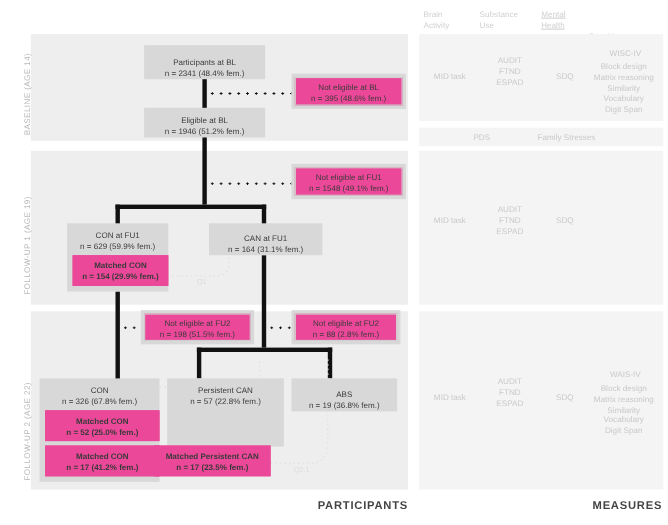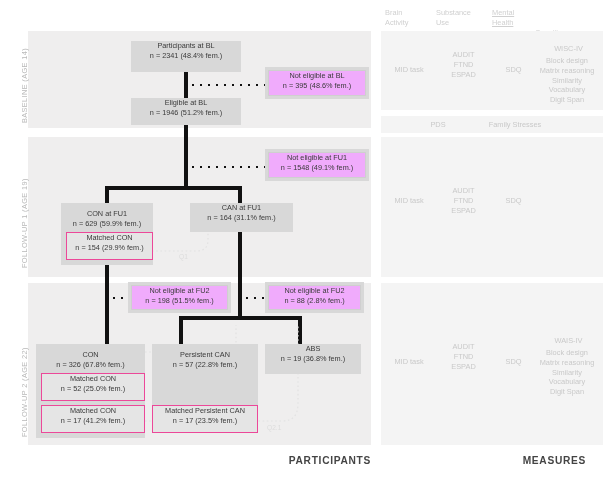--- a/index.html
+++ b/index.html
@@ -10,27 +10,27 @@
   
   .panel{position:absolute;background:#efeeee;}
   .mpanel{position:absolute;background:#f4f4f4;}
 
   
   .sidelab{position:absolute;color:#b9b9b9;font-size:7.4px;letter-spacing:.35px;
            white-space:nowrap;transform-origin:0 0;transform:rotate(-90deg);}
 
   
   .box{position:absolute;box-sizing:border-box;display:flex;flex-direction:column;
-       align-items:center;justify-content:flex-start;text-align:center;
+       align-items:center;justify-content:flex-end;text-align:center;
        color:#3a3a3a;font-size:7.3px;line-height:10.2px;}
   .box .l1{display:block;}
   .box .l2{display:block;}
   .gray{background:#d8d8d8;}
-  .white{background:#f0abfc;border:1px solid #cfcfcf;box-shadow:0 0 0 3px #d8d8d8;}
-  .whiteplain{background:#e5e5e5;border:1px solid #ec4899;}
+  .white{background:#ec4899;border:1px solid #cfcfcf;box-shadow:0 0 0 3px #d8d8d8;}
+  .whiteplain{background:#ec4899;border:3px solid #ec4899;font-weight:bold;}
 
   
   .vline{position:absolute;background:#111111;}
   .hline{position:absolute;background:#111111;}
   .dotted{position:absolute;height:4px;
     background-image:radial-gradient(#111 1.6px, transparent 1.7px);
     background-size:8px 4px;background-position:0 50%;background-repeat:repeat-x;}
 
   
   .mcolhead{position:absolute;color:#d0d0d0;font-size:7.4px;
@@ -133,21 +133,21 @@
 </div>
 <div class="box whiteplain" style="left:41px;top:405px;width:104px;height:28px;">
   <span class="l1">Matched CON</span>
   <span class="l2">n = 17 (41.2% fem.)</span>
 </div>
 
 <div class="box gray" style="left:152px;top:344px;width:106px;height:62px;justify-content:flex-start;padding-top:6px;">
   <span class="l1">Persistent CAN</span>
   <span class="l2">n = 57 (22.8% fem.)</span>
 </div>
-<div class="box whiteplain" style="left:152px;top:405px;width:106px;height:28px;">
+<div class="box whiteplain" style="left:140px;top:405px;width:106px;height:28px;">
   <span class="l1">Matched Persistent CAN</span>
   <span class="l2">n = 17 (23.5% fem.)</span>
 </div>
 
 <div class="box gray" style="left:265px;top:344px;width:96px;height:30px;">
   <span class="l1">ABS</span>
   <span class="l2">n = 19 (36.8% fem.)</span>
 </div>
 
 <div class="mcolhead" style="left:385px;top:8px;width:48px;">
@@ -198,13 +198,13 @@
 ESPAD</div>
 <div class="mcell" style="left:492px;top:357px;width:43px;">SDQ</div>
 <div class="mcell" style="left:535px;top:336px;width:67px;">WAIS-IV</div>
 <div class="mcell" style="left:528px;top:348px;width:78px;white-space:pre-line;">Block design
 Matrix reasoning
 Similarity
 Vocabulary
 Digit Span</div>
 
 <div class="bigtitle" style="left:28px;top:455px;width:343px;">PARTICIPANTS</div>
-<div class="bigtitle" style="left:364px;top:455px;width:222px;">MEASURES</div>
+<div class="bigtitle" style="left:380px;top:455px;width:222px;">MEASURES</div>
 
 </body></html>

